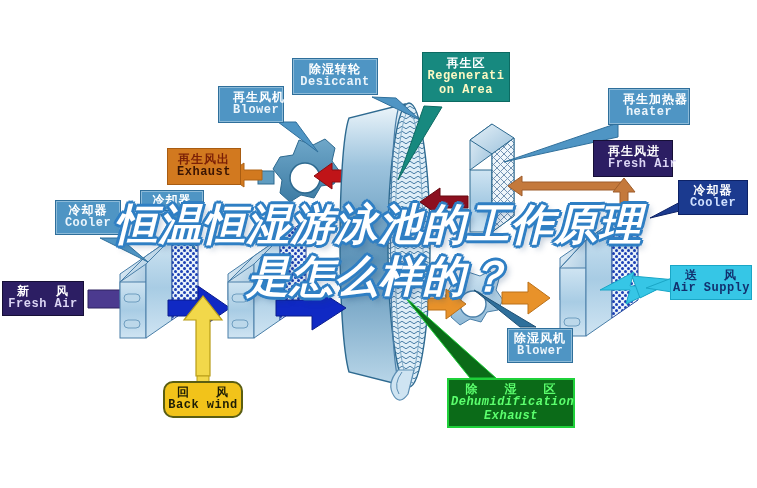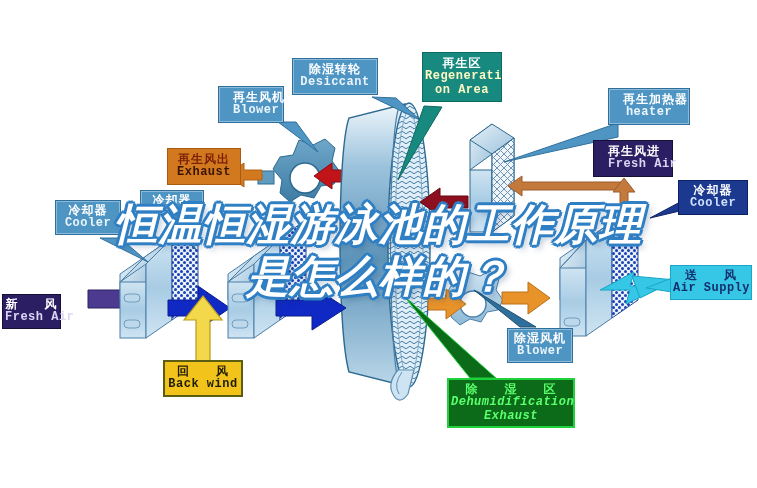--- a/index.html
+++ b/index.html
@@ -253,21 +253,21 @@
   <div class="lbl blue" style="left:218px;top:86px;width:66px;padding:4px 14px;font-size:12px;">
     <span class="cn">再生风机</span>
     <span class="en">Blower</span>
   </div>
 
   <div class="lbl orange" style="left:167px;top:148px;width:74px;padding:4px 2px;font-size:12px;">
     <span class="cn">再生风出</span>
     <span class="en">Exhaust</span>
   </div>
 
-  <div class="lbl teal" style="left:422px;top:52px;width:80px;padding:4px 2px;font-size:12px;">
+  <div class="lbl teal" style="left:422px;top:52px;width:88px;padding:4px 2px;font-size:12px;">
     <span class="cn">再生区</span>
     <span class="en">Regenerati</span>
     <span class="en">on Area</span>
   </div>
 
   <div class="lbl blue" style="left:608px;top:88px;width:82px;padding:4px 14px;font-size:12px;">
     <span class="cn">再生加热器</span>
     <span class="en">heater</span>
   </div>
 
@@ -283,26 +283,26 @@
 
   <div class="lbl blue" style="left:55px;top:200px;width:66px;padding:3px 2px;font-size:12px;">
     <span class="cn">冷却器</span>
     <span class="en">Cooler</span>
   </div>
 
   <div class="lbl blue" style="left:140px;top:190px;width:64px;padding:3px 2px;font-size:12px;z-index:5;">
     <span class="cn">冷却器</span>
   </div>
 
-  <div class="lbl navy" style="left:2px;top:294px;width:59px;padding:3px 2px;font-size:12px;">
+  <div class="lbl navy" style="left:2px;top:281px;width:82px;padding:3px 2px;font-size:12px;">
     <span class="cn">新　　风</span>
     <span class="en">Fresh Air</span>
   </div>
 
-  <div class="lbl yellow" style="left:163px;top:360px;width:80px;padding:3px 2px;font-size:12px;">
+  <div class="lbl yellow" style="left:163px;top:381px;width:80px;padding:3px 2px;font-size:12px;border-radius:10px;">
     <span class="cn">回　　风</span>
     <span class="en">Back wind</span>
   </div>
 
   <div class="lbl blue" style="left:507px;top:328px;width:66px;padding:3px 2px;font-size:12px;">
     <span class="cn">除湿风机</span>
     <span class="en">Blower</span>
   </div>
 
   <div class="lbl green" style="left:447px;top:378px;width:128px;padding:3px 2px;font-size:12px;">

